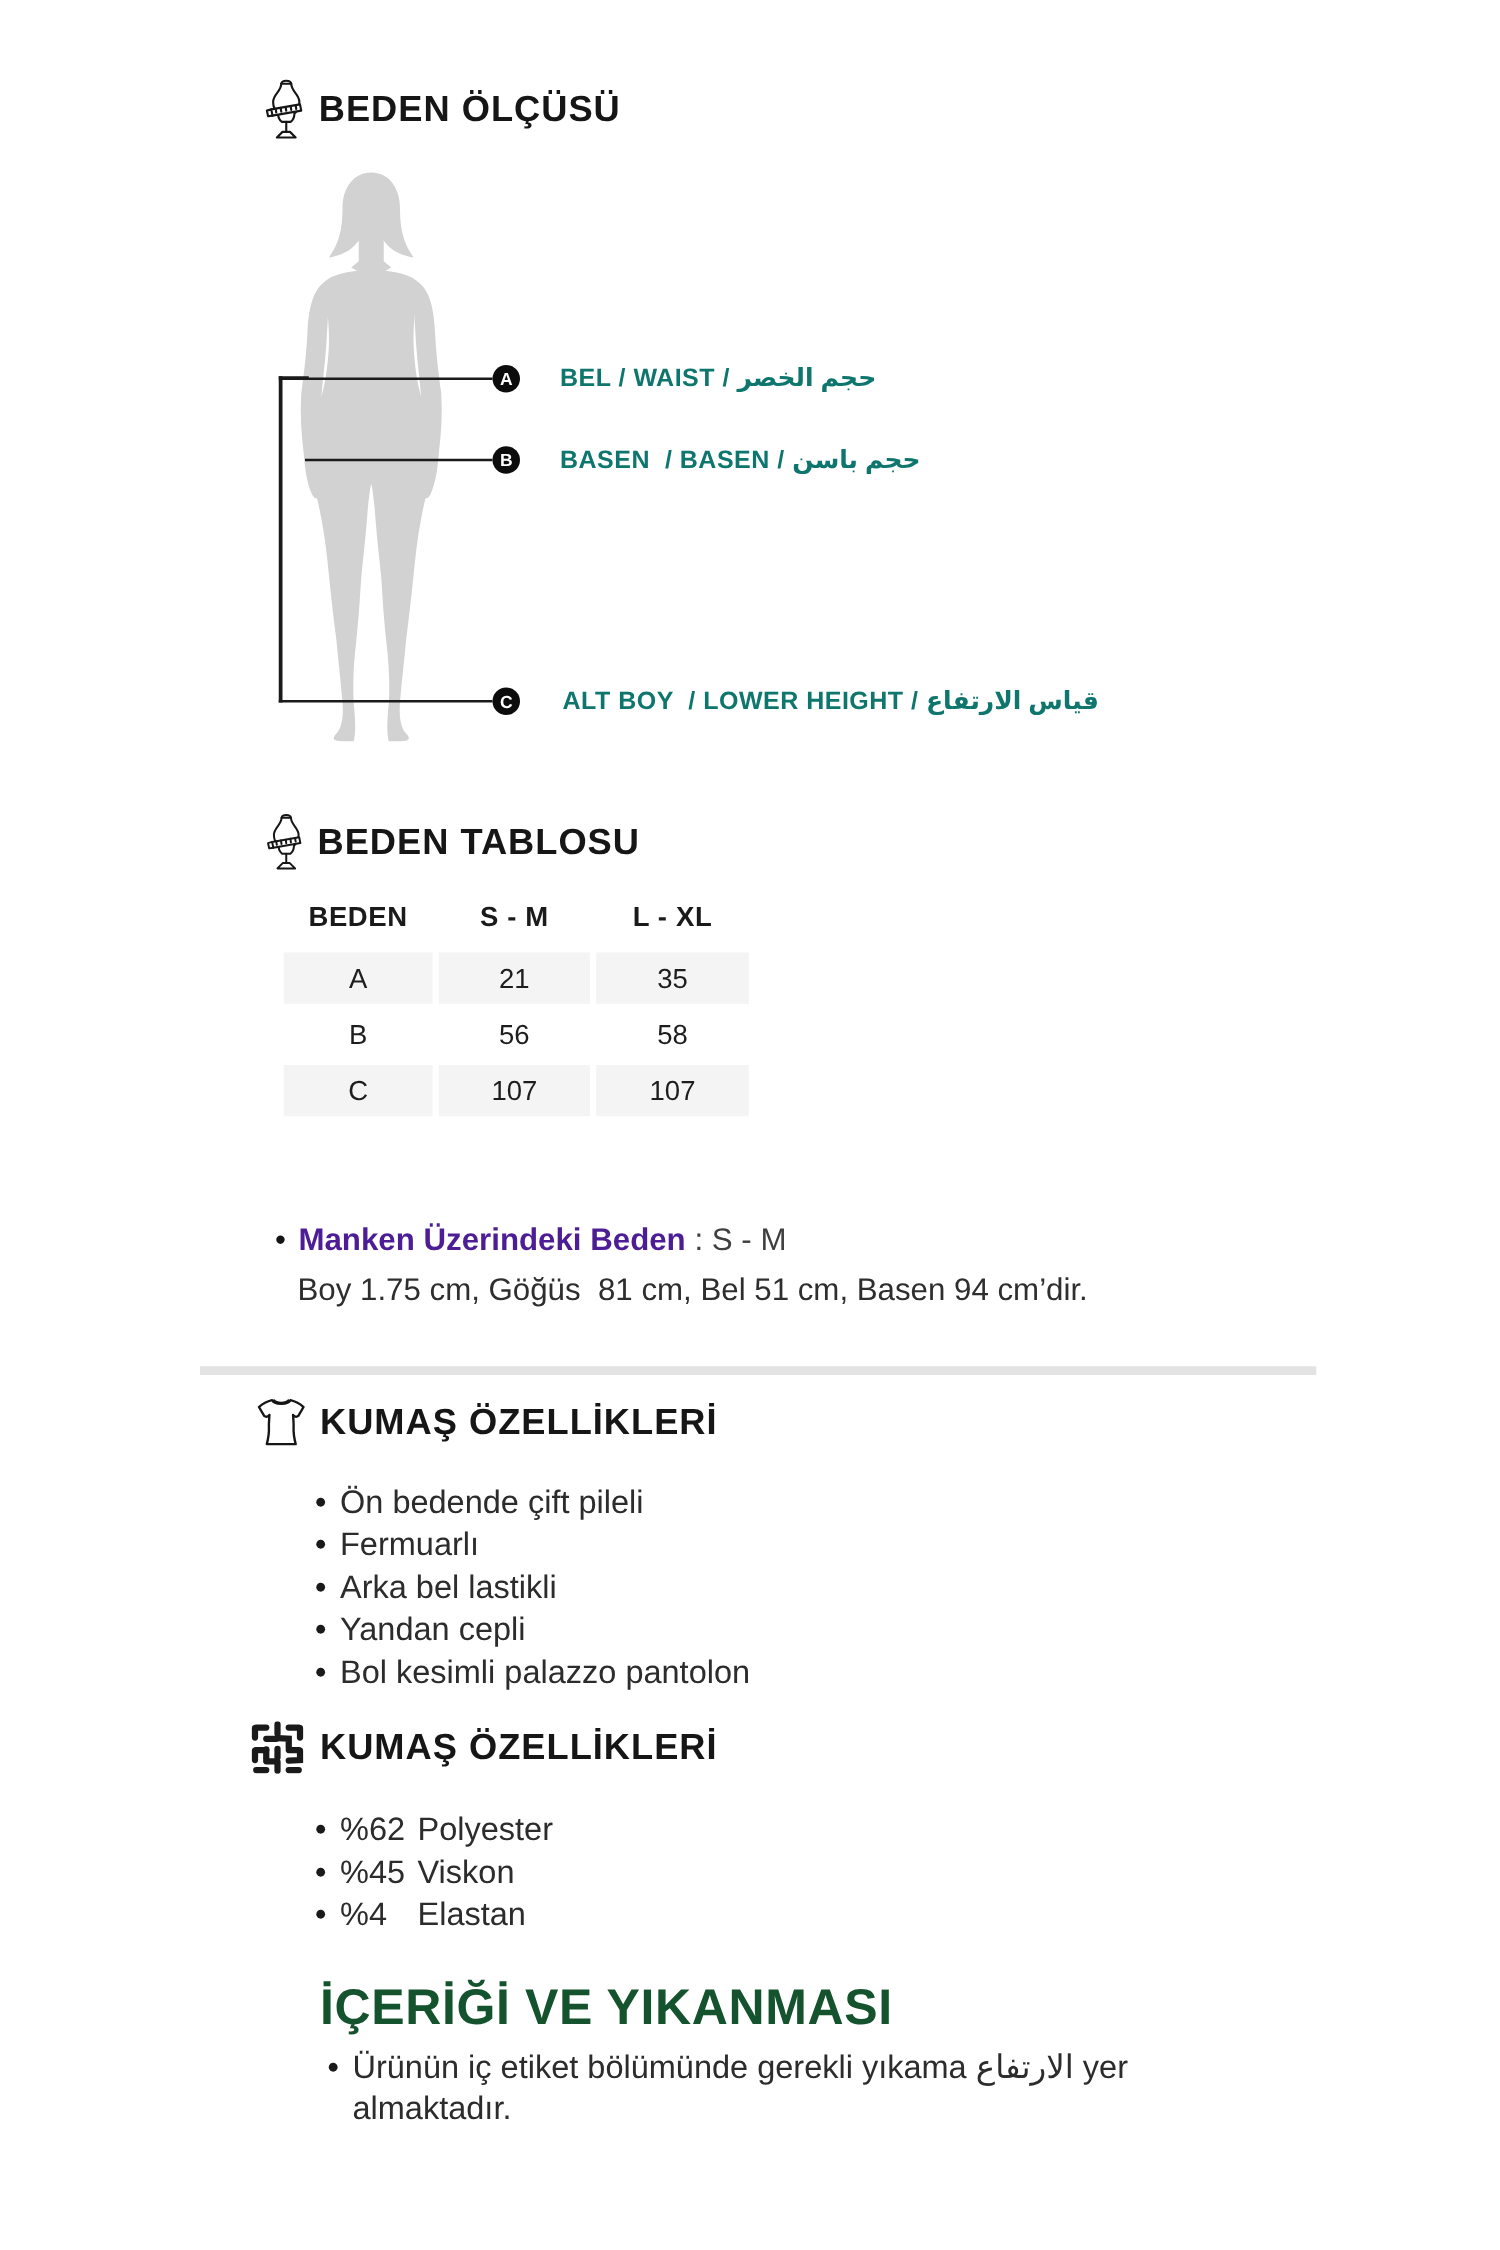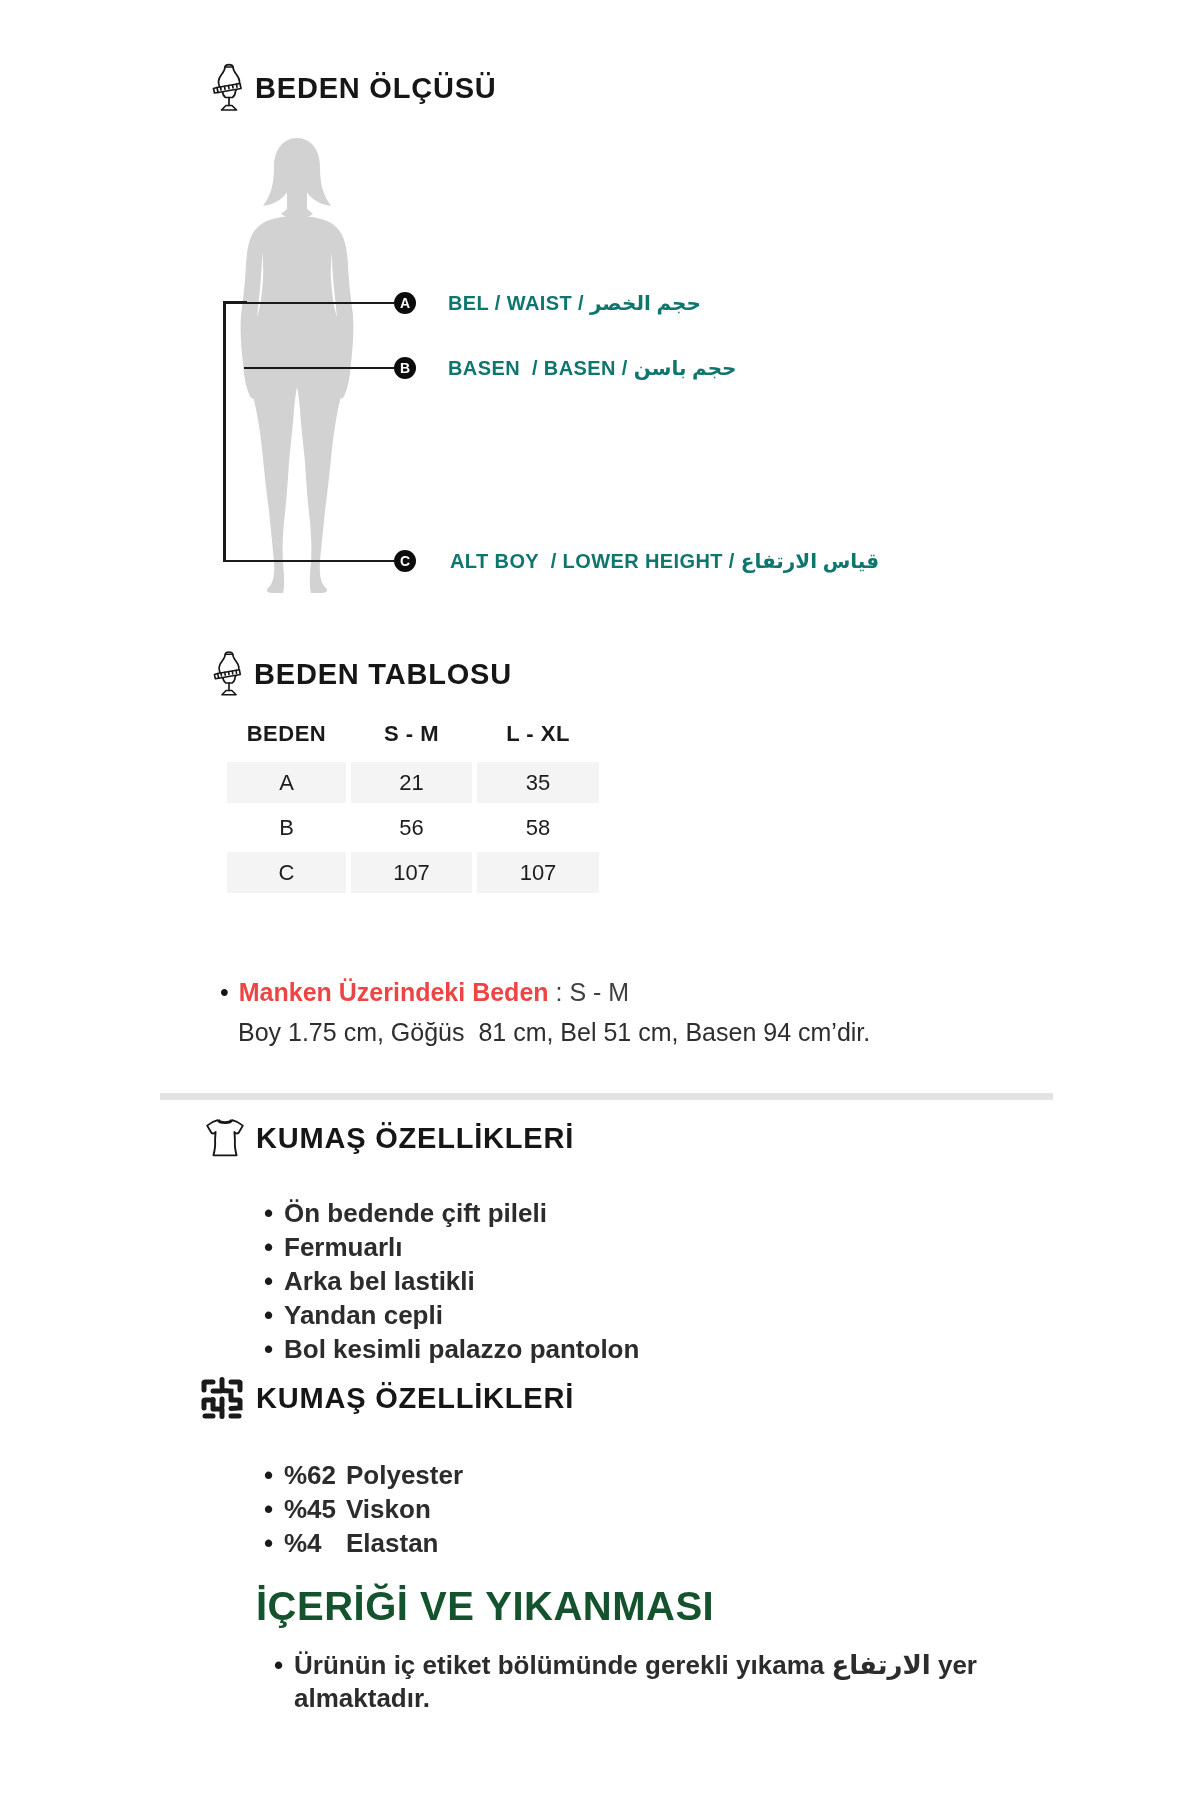--- a/index.html
+++ b/index.html
@@ -30,28 +30,28 @@
   .trow .cell { text-align:center; }
   .thead { margin-bottom:8px; }
   .thead .cell { font-weight:700; height:40px; line-height:40px; letter-spacing:0.5px; }
   .tdata { margin-bottom:4px; }
   .tdata .cell { height:41px; line-height:41px; background:#ffffff; color:#1d1d1d; }
   .tdata.striped .cell { background:#f4f4f5; }
 
   
   .model-note { position:absolute; left:220px; top:972px; font-size:25px; line-height:40px; color:#2e2e2e; }
   .model-line1::before { content:"•"; margin-right:10px; color:#141414; }
-  .model-line1 .b { font-weight:700; color:#ef4444; }
+  .model-line1 .b { font-weight:700; color:#4c1d95; }
   .model-line1 .v { color:#3f3f3f; white-space:pre; }
   .model-details { padding-left:18px; white-space:pre-wrap; }
 
   .divider { position:absolute; left:160px; top:1093px; width:893px; height:7px; background:#e3e3e3; }
 
   
-  .blist { position:absolute; list-style:none; margin:12px; padding:0; font-size:26px; line-height:34px; color:#2c2c2c;font-weight:bold; }
+  .blist { position:absolute; list-style:none; margin:0; padding:0; font-size:26px; line-height:34px; color:#2c2c2c; }
   .blist li { padding-left:20px; }
   .blist li::before { content:"•"; display:inline-block; width:20px; margin-left:-20px; color:#1a1a1a; }
   .fabric-row { display:inline-flex; }
   .fabric-row .pct { display:inline-block; width:62px; }
 
   .care-title { position:absolute; left:256px; top:1584px; margin:0; font-size:40px; font-weight:700;
     letter-spacing:0.5px; color:#14532d; }
   .care-list { line-height:33px; width:710px; }
 </style>
 </head>

